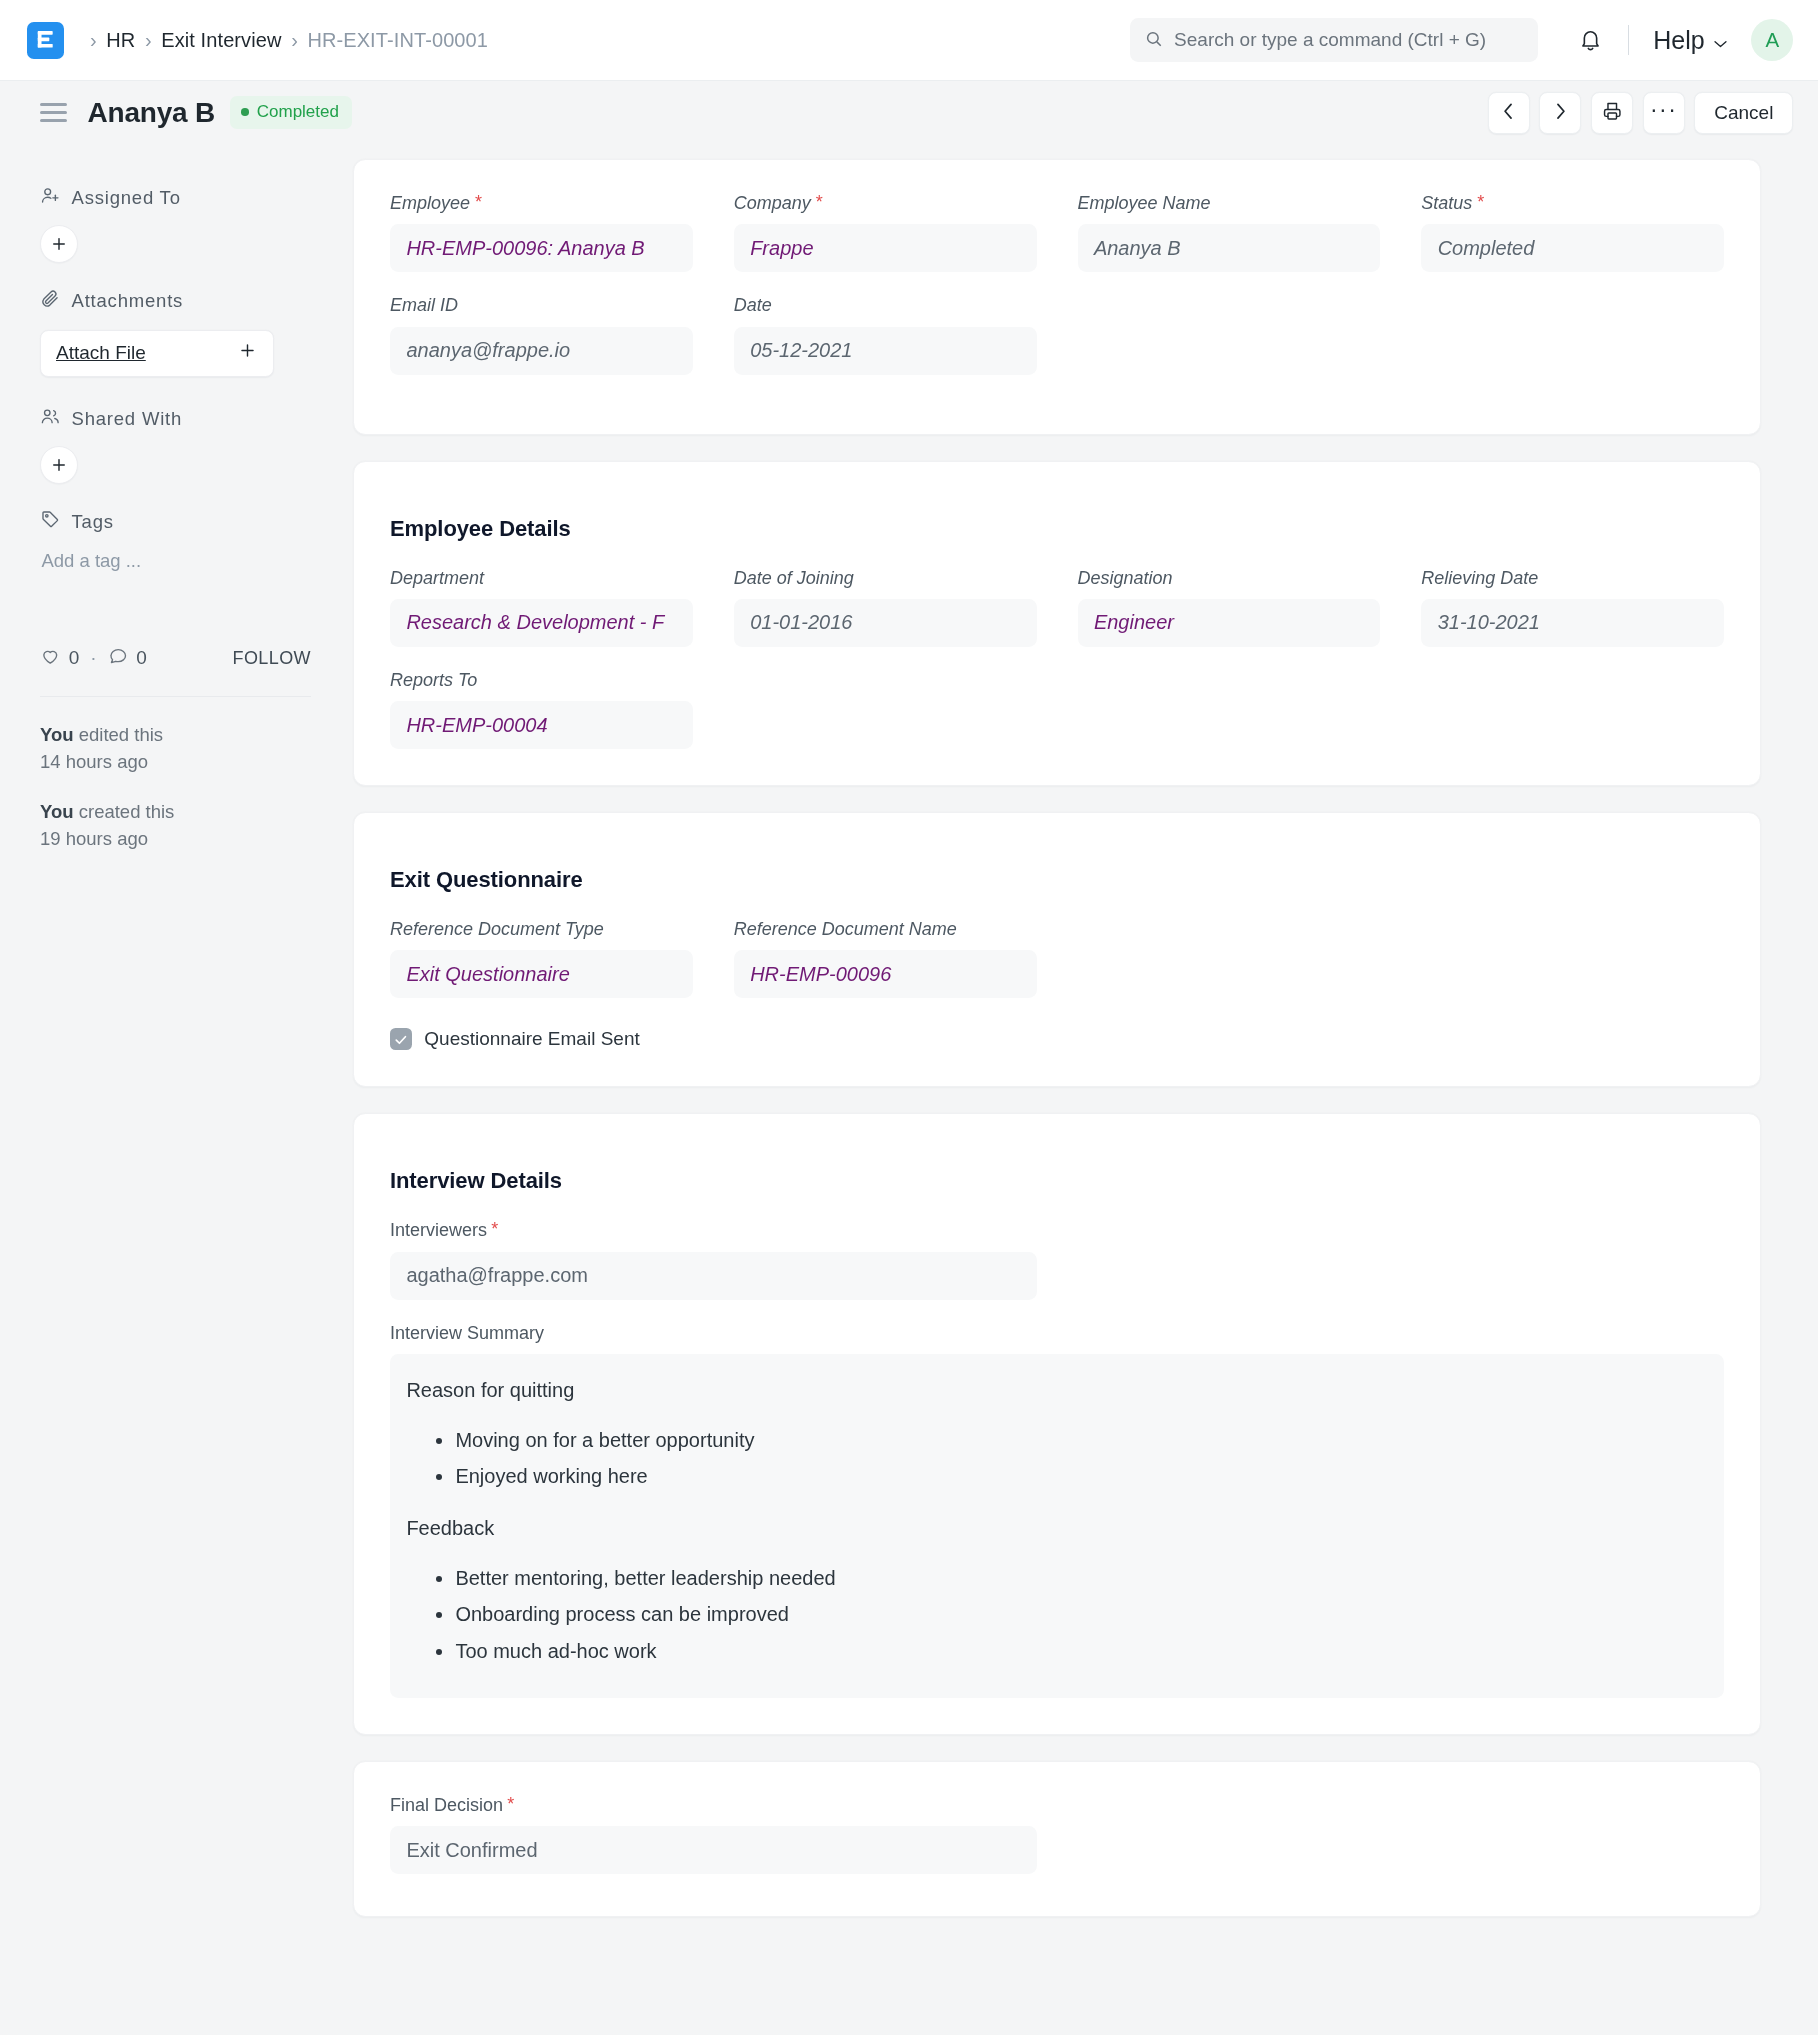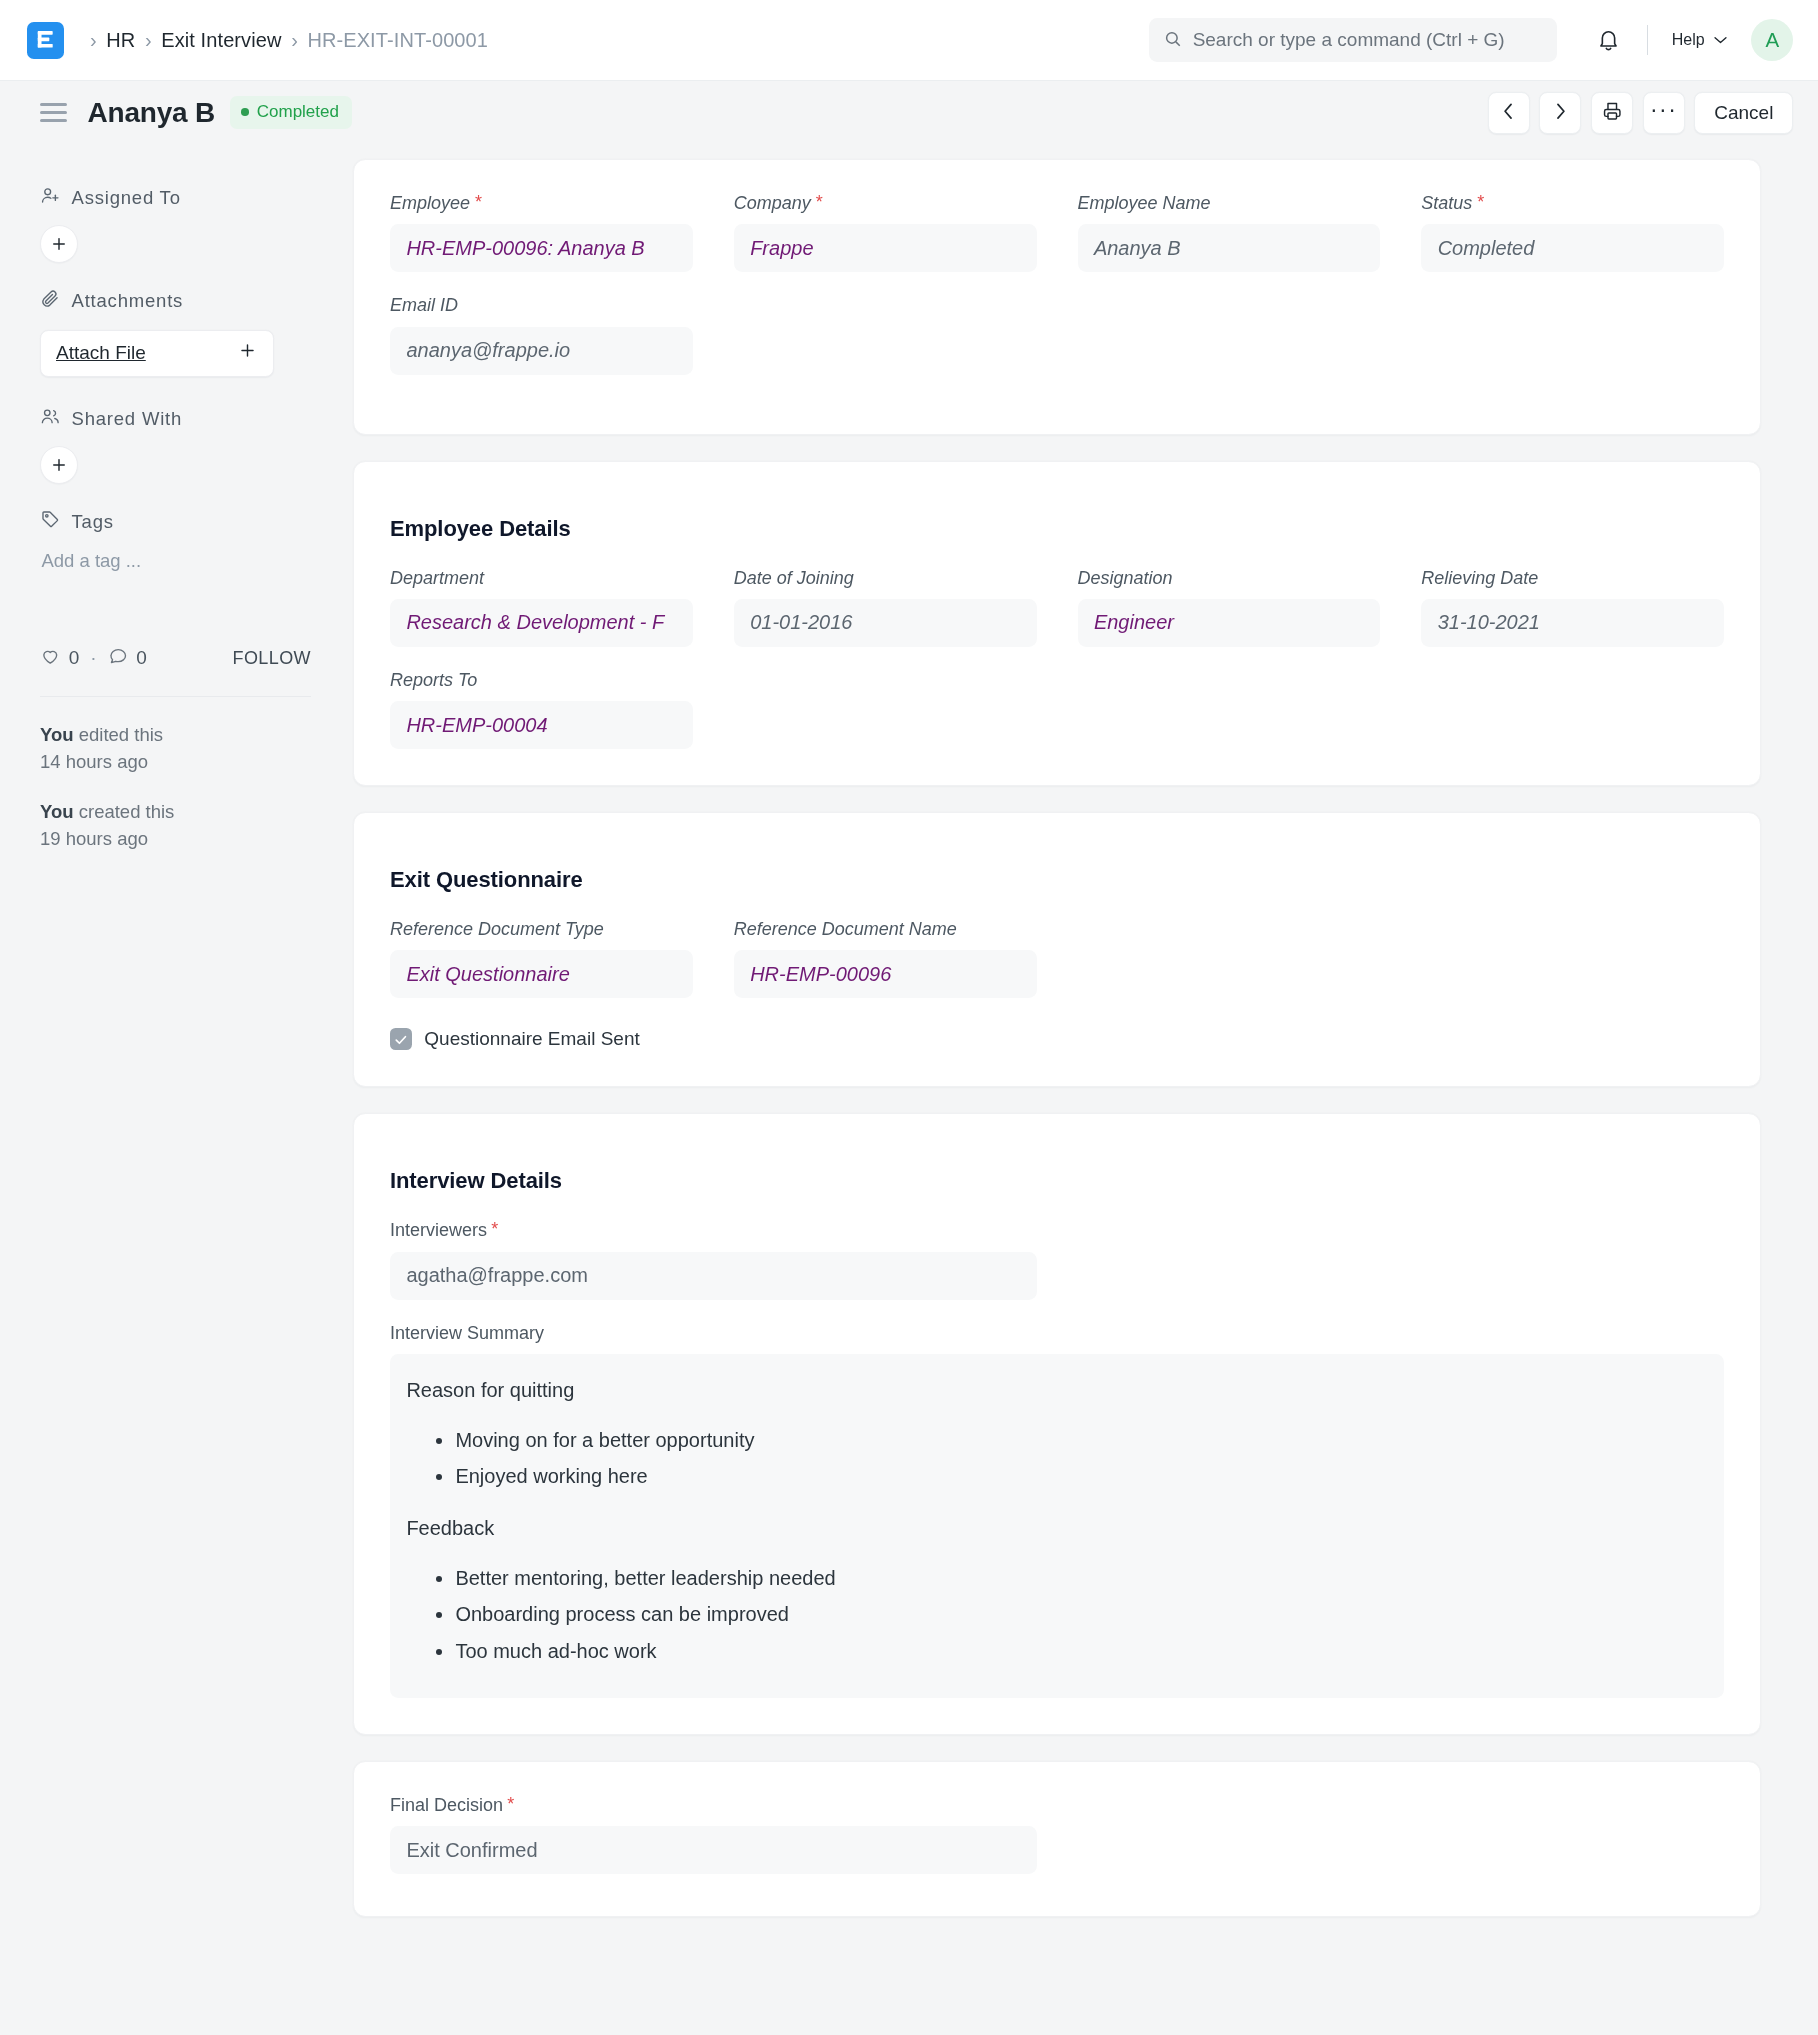--- a/index.html
+++ b/index.html
@@ -51,21 +51,21 @@
   }
   .bell-btn {
     margin-left: 33px; width: 38px; height: 38px;
     display: flex; align-items: center; justify-content: center;
   }
   .nav-divider {
     width: 0.7px; height: 30px; background: #d8dde2; margin: 0 19px;
   }
   .help-btn {
     display: flex; align-items: center; gap: 8.2px;
-    font-size: 16px; color: #1f272e; padding: 4.1px 5.5px;
+    font-size: 25px; color: #1f272e; padding: 4.1px 5.5px;
   }
   .avatar {
     margin-left: 18px;
     width: 42px; height: 42px; border-radius: 50%;
     background: #e3f4e9; color: #1f9d55;
     display: flex; align-items: center; justify-content: center;
     font-size: 20.5px; font-weight: 400;
   }
 
   
@@ -449,20 +449,26 @@
             <span class="req">*</span>
           </div>
           <div class="fld-ctl v-muted">Completed</div>
         </div>
 
         <div class="fld">
           <div class="fld-label">
             <span>Email ID</span>
           </div>
           <div class="fld-ctl v-muted">ananya@frappe.io</div>
+        </div>
+        <div class="fld">
+          <div class="fld-label">
+            <span>Date</span>
+          </div>
+          <div class="fld-ctl v-muted">05-12-2021</div>
         </div>
       </div>
     </div>
 
     <div class="card">
       <div class="sec-title">Employee Details</div>
       <div class="grid2">
         <div class="fld">
           <div class="fld-label">
             <span>Department</span>

